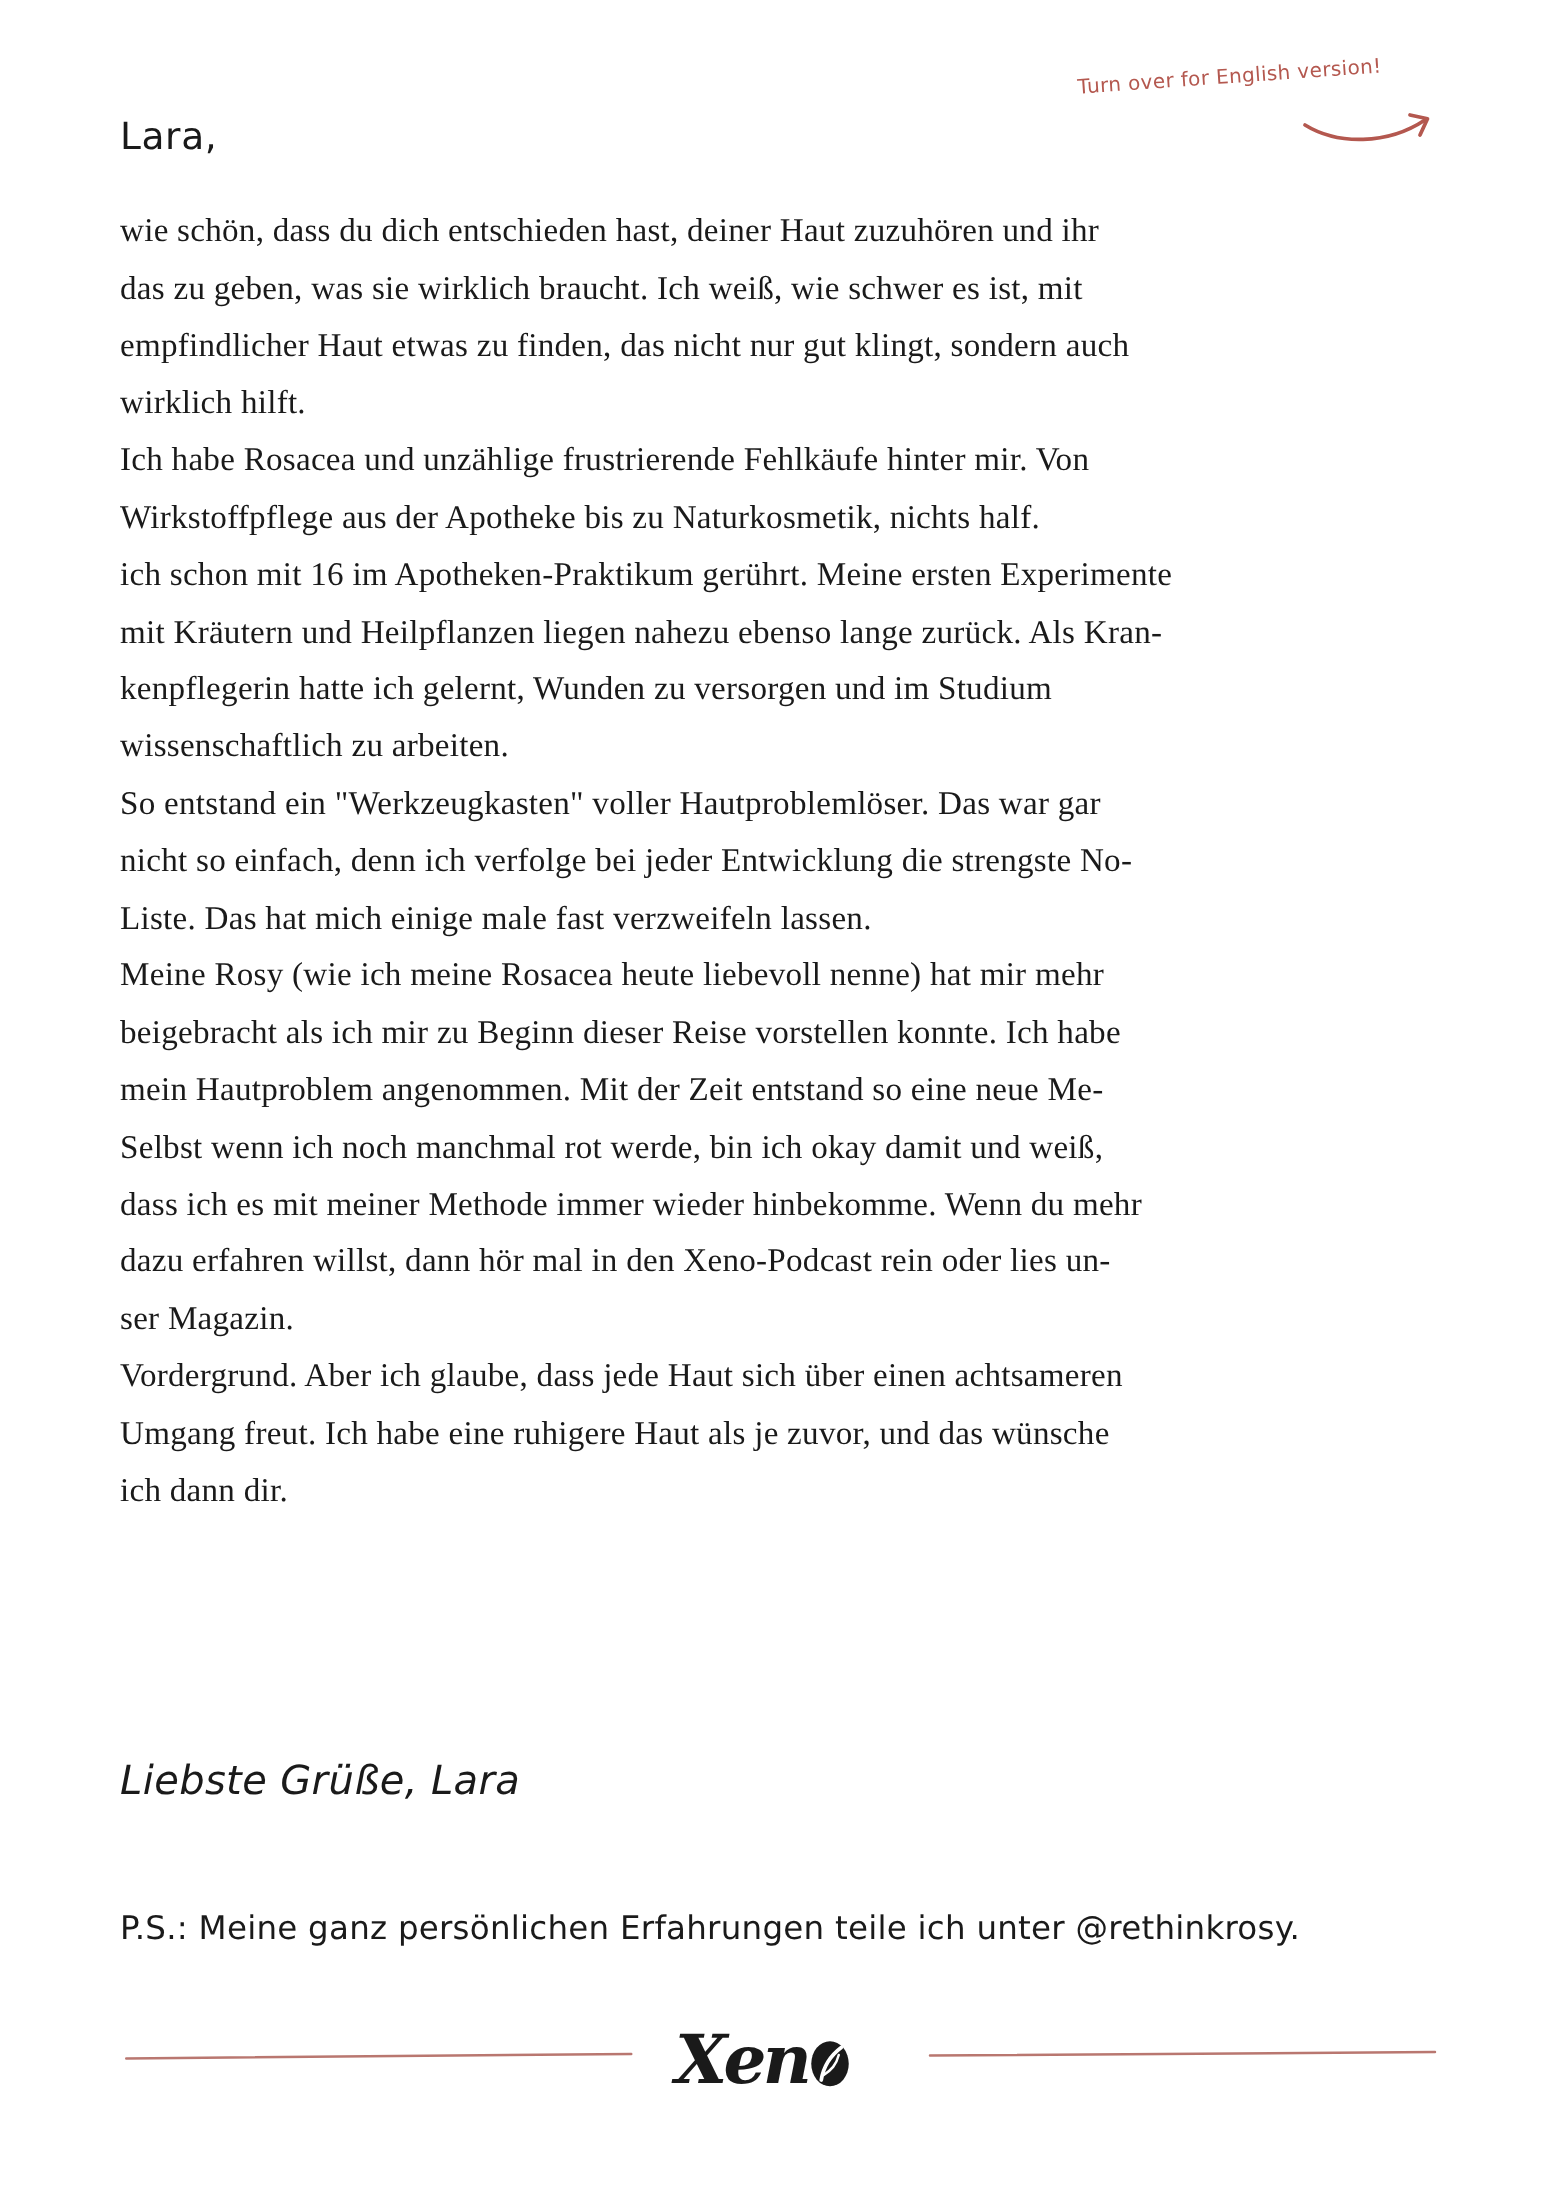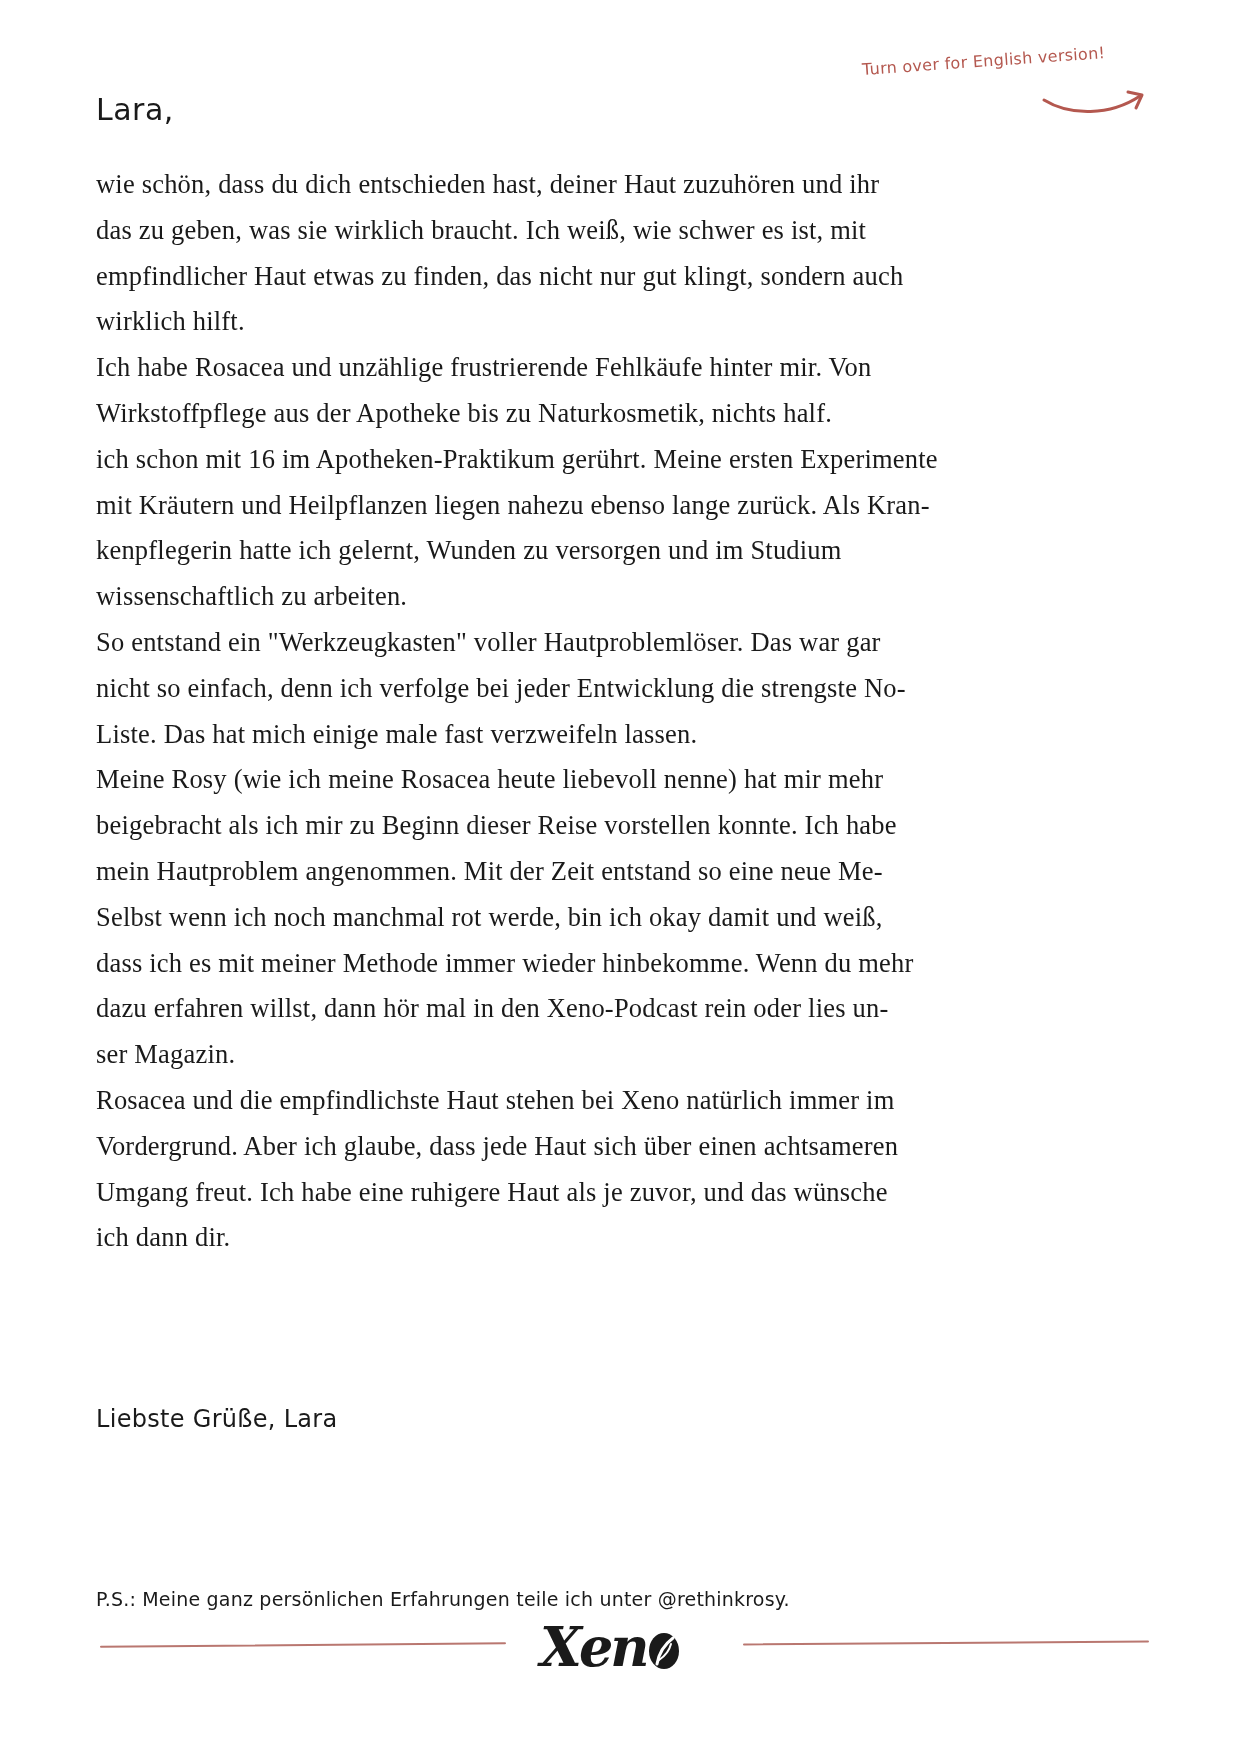--- a/index.html
+++ b/index.html
@@ -56,28 +56,29 @@
     }
     .body-text .line {
       display: block;
       white-space: nowrap;
       font-family: Liberation Serif, serif;
     }
     .closing {
       position: absolute;
       left: 96px;
       top: 1405px;
-      font-size: 24px;
+      font-size: 32px;
       letter-spacing: 0.3px;
+      font-style: italic;
     }
     .ps {
       position: absolute;
       left: 96px;
-      top: 1588px;
-      font-size: 19px;
+      top: 1528px;
+      font-size: 26px;
       letter-spacing: 0.2px;
     }
     .footer {
       position: absolute;
       left: 0;
       top: 1600px;
       width: 1004px;
       height: 80px;
     }
     .footer-line {
@@ -149,21 +150,20 @@
     <span class="line">So entstand ein "Werkzeugkasten" voller Hautproblemlöser. Das war gar</span>
     <span class="line">nicht so einfach, denn ich verfolge bei jeder Entwicklung die strengste No-</span>
     <span class="line">Liste. Das hat mich einige male fast verzweifeln lassen.</span>
     <span class="line">Meine Rosy (wie ich meine Rosacea heute liebevoll nenne) hat mir mehr</span>
     <span class="line">beigebracht als ich mir zu Beginn dieser Reise vorstellen konnte. Ich habe</span>
     <span class="line">mein Hautproblem angenommen. Mit der Zeit entstand so eine neue Me-</span>
     <span class="line">Selbst wenn ich noch manchmal rot werde, bin ich okay damit und weiß,</span>
     <span class="line">dass ich es mit meiner Methode immer wieder hinbekomme. Wenn du mehr</span>
     <span class="line">dazu erfahren willst, dann hör mal in den Xeno-Podcast rein oder lies un-</span>
     <span class="line">ser Magazin.</span>
-    <span class="line">Rosacea und die empfindlichste Haut stehen bei Xeno natürlich immer im</span>
     <span class="line">Vordergrund. Aber ich glaube, dass jede Haut sich über einen achtsameren</span>
     <span class="line">Umgang freut. Ich habe eine ruhigere Haut als je zuvor, und das wünsche</span>
     <span class="line">ich dann dir.</span>
   </div>
 
   <div class="closing">Liebste Grüße, Lara</div>
 
   <div class="ps">P.S.: Meine ganz persönlichen Erfahrungen teile ich unter @rethinkrosy.</div>
 
   <div class="footer">

